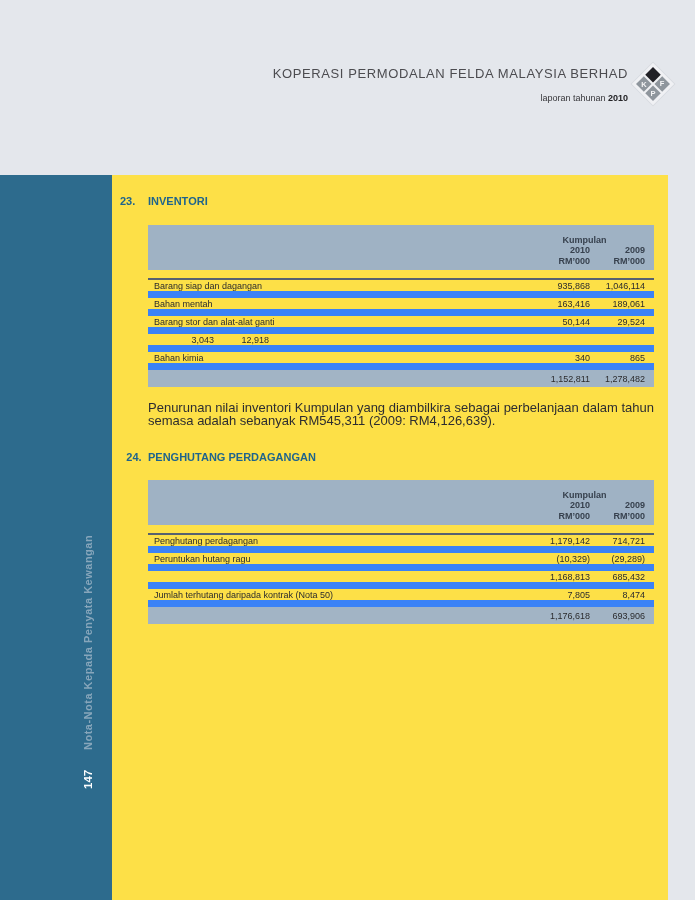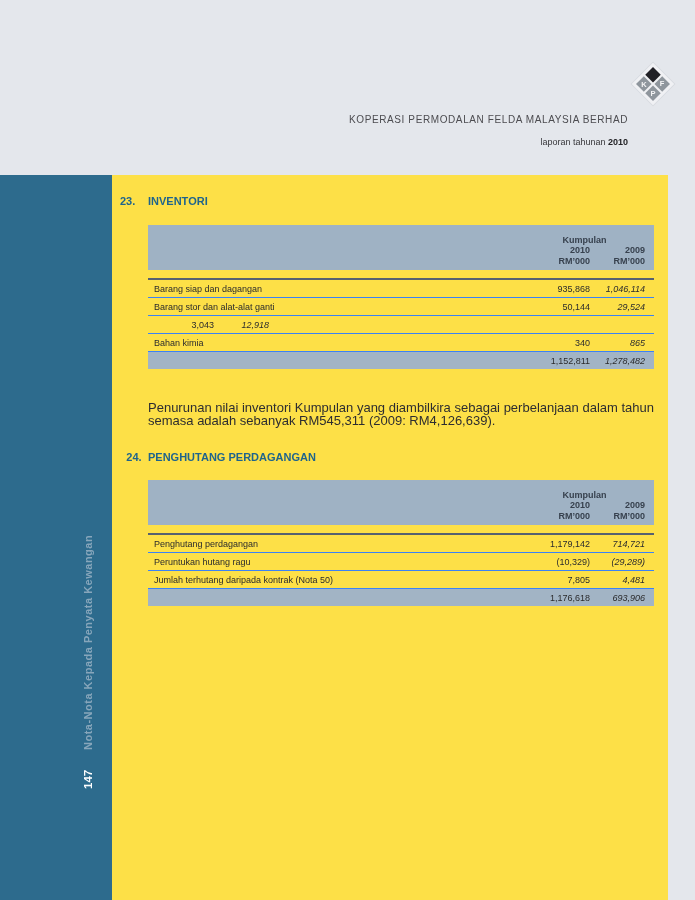--- a/index.html
+++ b/index.html
@@ -7,21 +7,21 @@
   body {
     position:relative;
     background:#e4e7ec;
     font-family:"Liberation Sans", sans-serif;
     color:#2b2b2d;
     overflow:hidden;
   }
 
   
   .top-header { position:absolute; top:66px; right:67px; text-align:right; }
-  .company-name { font-size:10px; letter-spacing:0.6px; color:#4c4c50;margin-top:48px; }
+  .company-name { font-size:13px; letter-spacing:0.6px; color:#4c4c50; }
   .tagline { font-size:9px; color:#37373b; margin-top:12px; }
   .tagline .year { font-weight:bold; color:#242427; }
 
   .logo-box { position:absolute; top:61px; right:19px; width:46px; height:46px; }
   .logo-diamond {
     position:absolute; left:7px; top:7px; width:32px; height:32px;
     transform:rotate(45deg);
     background:#f0f1f4; border:1px solid #d8dce1;
     display:grid; grid-template-columns:1fr 1fr; grid-template-rows:1fr 1fr;
     gap:2px; padding:3px;
@@ -63,25 +63,25 @@
   }
   .col-heads { position:absolute; top:20px; right:9px; display:flex; }
   .col-head { text-align:right; font-weight:bold; color:#37414e; font-size:9px; line-height:11px; }
   .col-head.c1 { width:66px; }
   .col-head.c2 { width:55px; }
 
   .tbody { margin-top:8px; border-top:2px solid #566170; }
   .trow {
     display:flex; align-items:center; height:18px;
     font-size:9px; padding-right:9px;
-    border-bottom:1px solid #3b82f6;
+    border-bottom:7px solid #3b82f6;
   }
   .trow .lbl { flex:1; padding-left:6px; }
   .trow .v1 { width:66px; text-align:right; }
-  .trow .v2 { width:55px; text-align:right;font-style:italic; }
+  .trow .v2 { width:55px; text-align:right; }
   .trow.total {
     height:17px; background:#a2b4c5; border-bottom:none;
   }
 
   .note {
     position:absolute; left:36px; top:226px; width:506px;
     font-size:13px; line-height:13px; text-align:justify; color:#2d2d30;
   }
 </style>
 </head>
@@ -135,20 +135,25 @@
         </div>
       </div>
     </div>
     <div class="tbody">
       <div class="trow">
         <span class="lbl">Barang siap dan dagangan</span>
         <span class="v1">935,868</span>
         <span class="v2">1,046,114</span>
       </div>
       <div class="trow">
+        <span class="lbl">Bahan mentah</span>
+        <span class="v1">163,416</span>
+        <span class="v2">189,061</span>
+      </div>
+      <div class="trow">
         <span class="lbl">Barang stor dan alat-alat ganti</span>
         <span class="v1">50,144</span>
         <span class="v2">29,524</span>
       </div>
       <div class="trow">
         <span class="v1">3,043</span>
         <span class="v2">12,918</span>
       </div>
       <div class="trow">
         <span class="lbl">Bahan kimia</span>
@@ -189,23 +194,28 @@
         <span class="lbl">Penghutang perdagangan</span>
         <span class="v1">1,179,142</span>
         <span class="v2">714,721</span>
       </div>
       <div class="trow">
         <span class="lbl">Peruntukan hutang ragu</span>
         <span class="v1">(10,329)</span>
         <span class="v2">(29,289)</span>
       </div>
       <div class="trow">
+        <span class="lbl"></span>
+        <span class="v1">1,168,813</span>
+        <span class="v2">685,432</span>
+      </div>
+      <div class="trow">
         <span class="lbl">Jumlah terhutang daripada kontrak (Nota 50)</span>
         <span class="v1">7,805</span>
-        <span class="v2">4,481</span>
+        <span class="v2">8,474</span>
       </div>
       <div class="trow total">
         <span class="lbl"></span>
         <span class="v1">1,176,618</span>
         <span class="v2">693,906</span>
       </div>
     </div>
   </div>
 
 </div>

